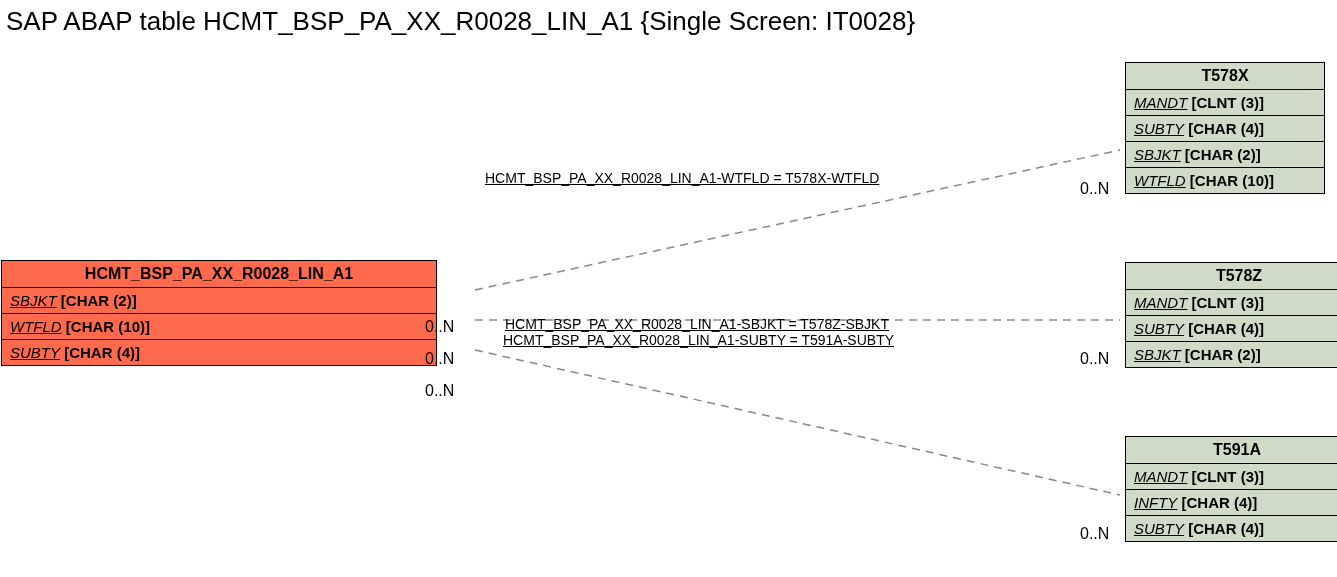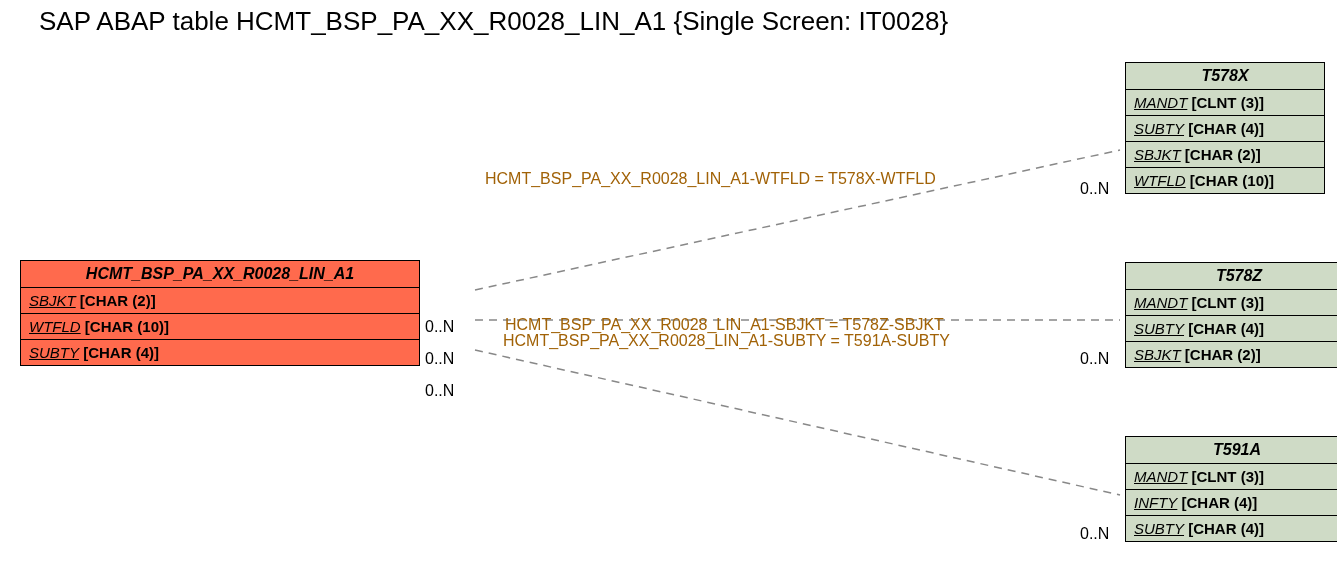--- a/index.html
+++ b/index.html
@@ -12,61 +12,60 @@
     position: relative;
     overflow: hidden;
   }
   .title {
     position: absolute;
     left: 6px;
     top: 6px;
     font-size: 26px;
     color: #000;
     white-space: nowrap;
-    margin-left: 33px;
   }
   .entity {
     position: absolute;
     border: 1px solid #000;
     box-sizing: border-box;
   }
   .entity.main { background: #ff6a4d; }
   .entity.ref  { background: #cfdbc6; }
   .entity .header {
     font-weight: bold;
     text-align: center;
     padding: 4px 22px;
     border-bottom: 1px solid #000;
     font-size: 16px;
     white-space: nowrap;
-    font-style: italic;
   }
   .entity .row {
     padding: 4px 8px;
     border-bottom: 1px solid #000;
     font-size: 15px;
     white-space: nowrap;
   }
   .entity .row:last-child { border-bottom: none; }
   .entity .fname { font-style: italic; text-decoration: underline; }
   .entity .fname.underline { text-decoration: underline; margin-top: 29px; }
   .entity .ftype { font-style: normal; font-weight: bold; }
   svg.lines {
     position: absolute;
     left: 0; top: 0;
     width: 1337px;
     height: 577px;
     pointer-events: none;
   }
   .label {
     position: absolute;
-    font-size: 16px;
-    color: #a16207;
+    font-size: 14px;
+    color: #000000;
     white-space: nowrap;
     background: transparent;
+    text-decoration: underline;
   }
   .card {
     position: absolute;
     font-size: 16px;
     color: #000;
     white-space: nowrap;
     margin-top: 40px;
   }
 </style>
 </head>
@@ -76,21 +75,21 @@
 
 <svg class="lines">
 
   <line x1="475" y1="290" x2="1120" y2="150" stroke="#888" stroke-width="1.5" stroke-dasharray="8,6"></line>
 
   <line x1="475" y1="320" x2="1120" y2="320" stroke="#888" stroke-width="1.5" stroke-dasharray="8,6"></line>
 
   <line x1="475" y1="350" x2="1120" y2="495" stroke="#888" stroke-width="1.5" stroke-dasharray="8,6"></line>
 </svg>
 
-<div class="entity main" style="left:20px; top:260px; width:400px;">
+<div class="entity main" style="left:1px; top:260px; width:436px;">
   <div class="header">HCMT_BSP_PA_XX_R0028_LIN_A1</div>
   <div class="row">
     <span class="fname">SBJKT</span>
     <span class="ftype">[CHAR (2)]</span>
   </div>
   <div class="row">
     <span class="fname">WTFLD</span>
     <span class="ftype">[CHAR (10)]</span>
   </div>
   <div class="row">

